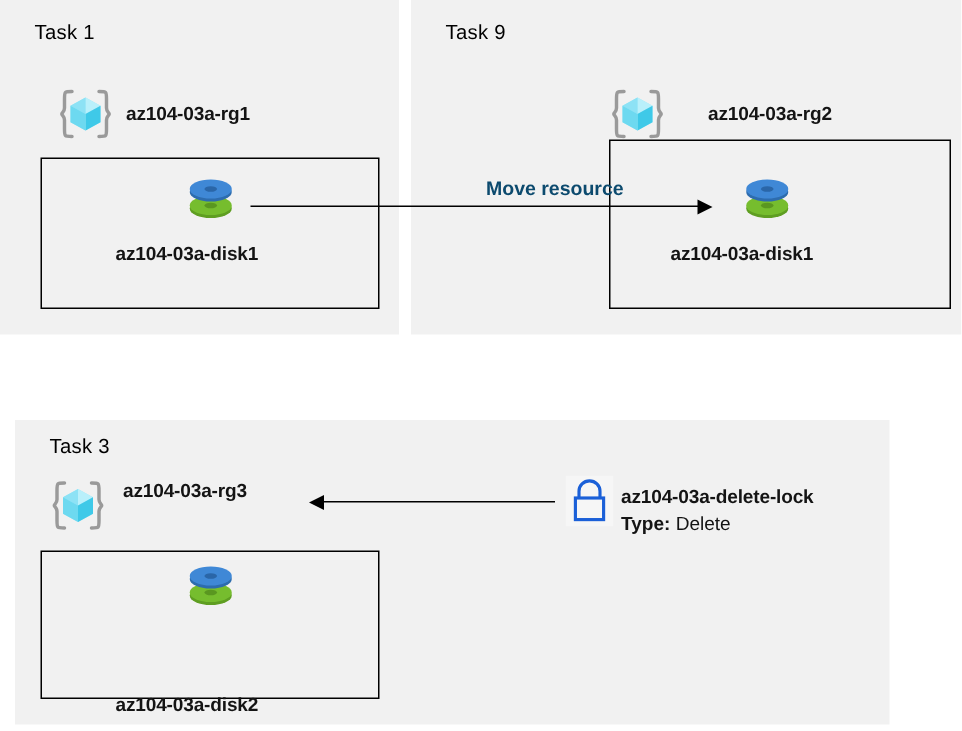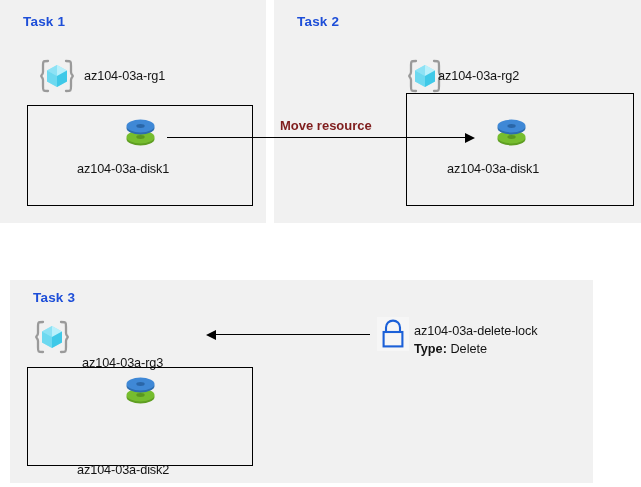--- a/index.html
+++ b/index.html
@@ -11,35 +11,35 @@
     position: relative;
     overflow: hidden;
     font-family: "Liberation Sans", sans-serif;
   }
   .panel {
     position: absolute;
     background: #f1f1f1;
   }
   .task-title {
     position: absolute;
-    color: #1d4ed8;
-    font-weight: bold;
+    color: #000000;
+    font-weight: normal;
     font-size: 13.5px;
     letter-spacing: .2px;
     white-space: nowrap;
   }
   .inner-box {
     position: absolute;
     border: 1.3px solid #000000;
     background: transparent;
     box-sizing: border-box;
   }
   .label {
     position: absolute;
-    font-weight: normal;
+    font-weight: bold;
     font-size: 12.7px;
     color: #141414;
     white-space: nowrap;
     letter-spacing: -.1px;
   }
   .sub-label {
     position: absolute;
     font-size: 12.7px;
     color: #141414;
     white-space: nowrap;
@@ -56,22 +56,23 @@
     width: 0; height: 0;
     border-top: 5px solid transparent;
     border-bottom: 5px solid transparent;
   }
   .arrow-head-right { border-left: 10px solid #000; }
   .arrow-head-left  { border-right: 10px solid #000; }
   .arrow-text {
     position: absolute;
     font-weight: bold;
     font-size: 13px;
-    color: #7f1d1d;
+    color: #0c4a6e;
     white-space: nowrap;
+    margin-left: 44px;
   }
   svg { display: block; }
 </style>
 </head>
 <body>
 
 <div class="panel" style="left:0px; top:0px; width:266px; height:223px;">
 </div>
 <div class="task-title" style="left:23px; top:14px;">Task 1</div>
 
@@ -97,34 +98,34 @@
     <ellipse cx="18.5" cy="23" rx="4.2" ry="1.9" fill="#5a9720"></ellipse>
     <ellipse cx="18.5" cy="14" rx="14" ry="6.4" fill="#2d6cae"></ellipse>
     <ellipse cx="18.5" cy="12" rx="14" ry="6.4" fill="#3f88d6"></ellipse>
     <ellipse cx="18.5" cy="12" rx="4.2" ry="1.9" fill="#2a66a8"></ellipse>
   </svg>
 </div>
 <div class="label" style="left:77px; top:162px;">az104-03a-disk1</div>
 
 <div class="panel" style="left:274px; top:0px; width:367px; height:223px;">
 </div>
-<div class="task-title" style="left:297px; top:14px;">Task 2</div>
+<div class="task-title" style="left:297px; top:14px;">Task 9</div>
 
 <div class="icon-wrap" style="left:406px; top:57px; width:38px; height:38px;">
   <svg width="38" height="38" viewBox="0 0 38 38">
     <path d="M10 4 C5 4, 5 4, 5 9 L5 15 C5 17.5, 3.2 18.2, 3.2 19 C3.2 19.8, 5 20.5, 5 23 L5 29 C5 34, 5 34, 10 34" fill="none" stroke="#9a9a9a" stroke-width="2.3" stroke-linecap="round"></path>
     <path d="M28 4 C33 4, 33 4, 33 9 L33 15 C33 17.5, 34.8 18.2, 34.8 19 C34.8 19.8, 33 20.5, 33 23 L33 29 C33 34, 33 34, 28 34" fill="none" stroke="#9a9a9a" stroke-width="2.3" stroke-linecap="round"></path>
     <polygon points="19,8 29,13.5 29,24.5 19,30 9,24.5 9,13.5" fill="#9fe9f7"></polygon>
     <polygon points="19,8 29,13.5 19,19" fill="#b9f0fb"></polygon>
     <polygon points="19,8 9,13.5 19,19" fill="#8de2f5"></polygon>
     <polygon points="19,19 29,13.5 29,24.5 19,30" fill="#3fc9e8"></polygon>
     <polygon points="19,19 9,13.5 9,24.5 19,30" fill="#6dd9f0"></polygon>
   </svg>
 </div>
-<div class="label" style="left:438px; top:69px;">az104-03a-rg2</div>
+<div class="label" style="left:472px; top:69px;">az104-03a-rg2</div>
 
 <div class="inner-box" style="left:406px; top:93px; width:228px; height:113px;"></div>
 
 <div class="icon-wrap" style="left:493px; top:114px; width:37px; height:37px;">
   <svg width="37" height="37" viewBox="0 0 37 37">
     <ellipse cx="18.5" cy="25" rx="14" ry="6.4" fill="#5f9e22"></ellipse>
     <ellipse cx="18.5" cy="23" rx="14" ry="6.4" fill="#76bd2e"></ellipse>
     <ellipse cx="18.5" cy="23" rx="4.2" ry="1.9" fill="#5a9720"></ellipse>
     <ellipse cx="18.5" cy="14" rx="14" ry="6.4" fill="#2d6cae"></ellipse>
     <ellipse cx="18.5" cy="12" rx="14" ry="6.4" fill="#3f88d6"></ellipse>
@@ -145,21 +146,21 @@
   <svg width="38" height="38" viewBox="0 0 38 38">
     <path d="M10 4 C5 4, 5 4, 5 9 L5 15 C5 17.5, 3.2 18.2, 3.2 19 C3.2 19.8, 5 20.5, 5 23 L5 29 C5 34, 5 34, 10 34" fill="none" stroke="#9a9a9a" stroke-width="2.3" stroke-linecap="round"></path>
     <path d="M28 4 C33 4, 33 4, 33 9 L33 15 C33 17.5, 34.8 18.2, 34.8 19 C34.8 19.8, 33 20.5, 33 23 L33 29 C33 34, 33 34, 28 34" fill="none" stroke="#9a9a9a" stroke-width="2.3" stroke-linecap="round"></path>
     <polygon points="19,8 29,13.5 29,24.5 19,30 9,24.5 9,13.5" fill="#9fe9f7"></polygon>
     <polygon points="19,8 29,13.5 19,19" fill="#b9f0fb"></polygon>
     <polygon points="19,8 9,13.5 19,19" fill="#8de2f5"></polygon>
     <polygon points="19,19 29,13.5 29,24.5 19,30" fill="#3fc9e8"></polygon>
     <polygon points="19,19 9,13.5 9,24.5 19,30" fill="#6dd9f0"></polygon>
   </svg>
 </div>
-<div class="label" style="left:82px; top:320px;margin-top:36px;">az104-03a-rg3</div>
+<div class="label" style="left:82px; top:320px;">az104-03a-rg3</div>
 
 <div class="inner-box" style="left:27px; top:367px; width:226px; height:99px;"></div>
 
 <div class="icon-wrap" style="left:122px; top:372px; width:37px; height:37px;">
   <svg width="37" height="37" viewBox="0 0 37 37">
     <ellipse cx="18.5" cy="25" rx="14" ry="6.4" fill="#5f9e22"></ellipse>
     <ellipse cx="18.5" cy="23" rx="14" ry="6.4" fill="#76bd2e"></ellipse>
     <ellipse cx="18.5" cy="23" rx="4.2" ry="1.9" fill="#5a9720"></ellipse>
     <ellipse cx="18.5" cy="14" rx="14" ry="6.4" fill="#2d6cae"></ellipse>
     <ellipse cx="18.5" cy="12" rx="14" ry="6.4" fill="#3f88d6"></ellipse>

